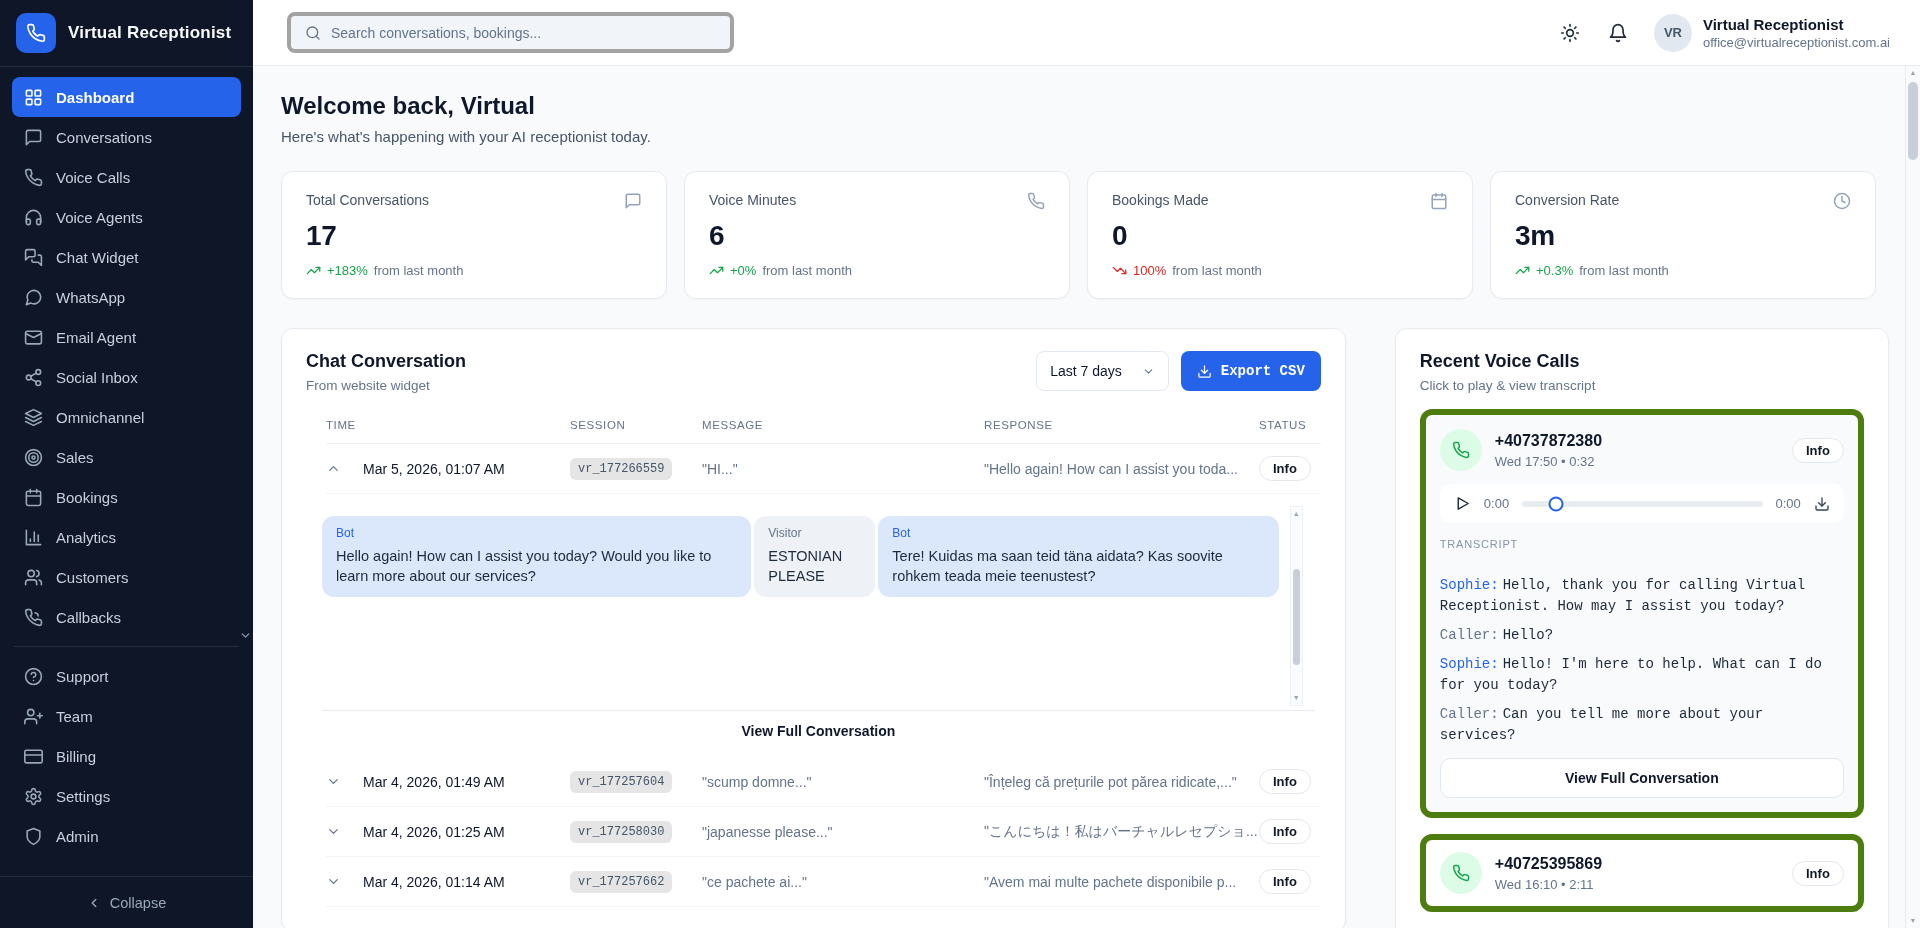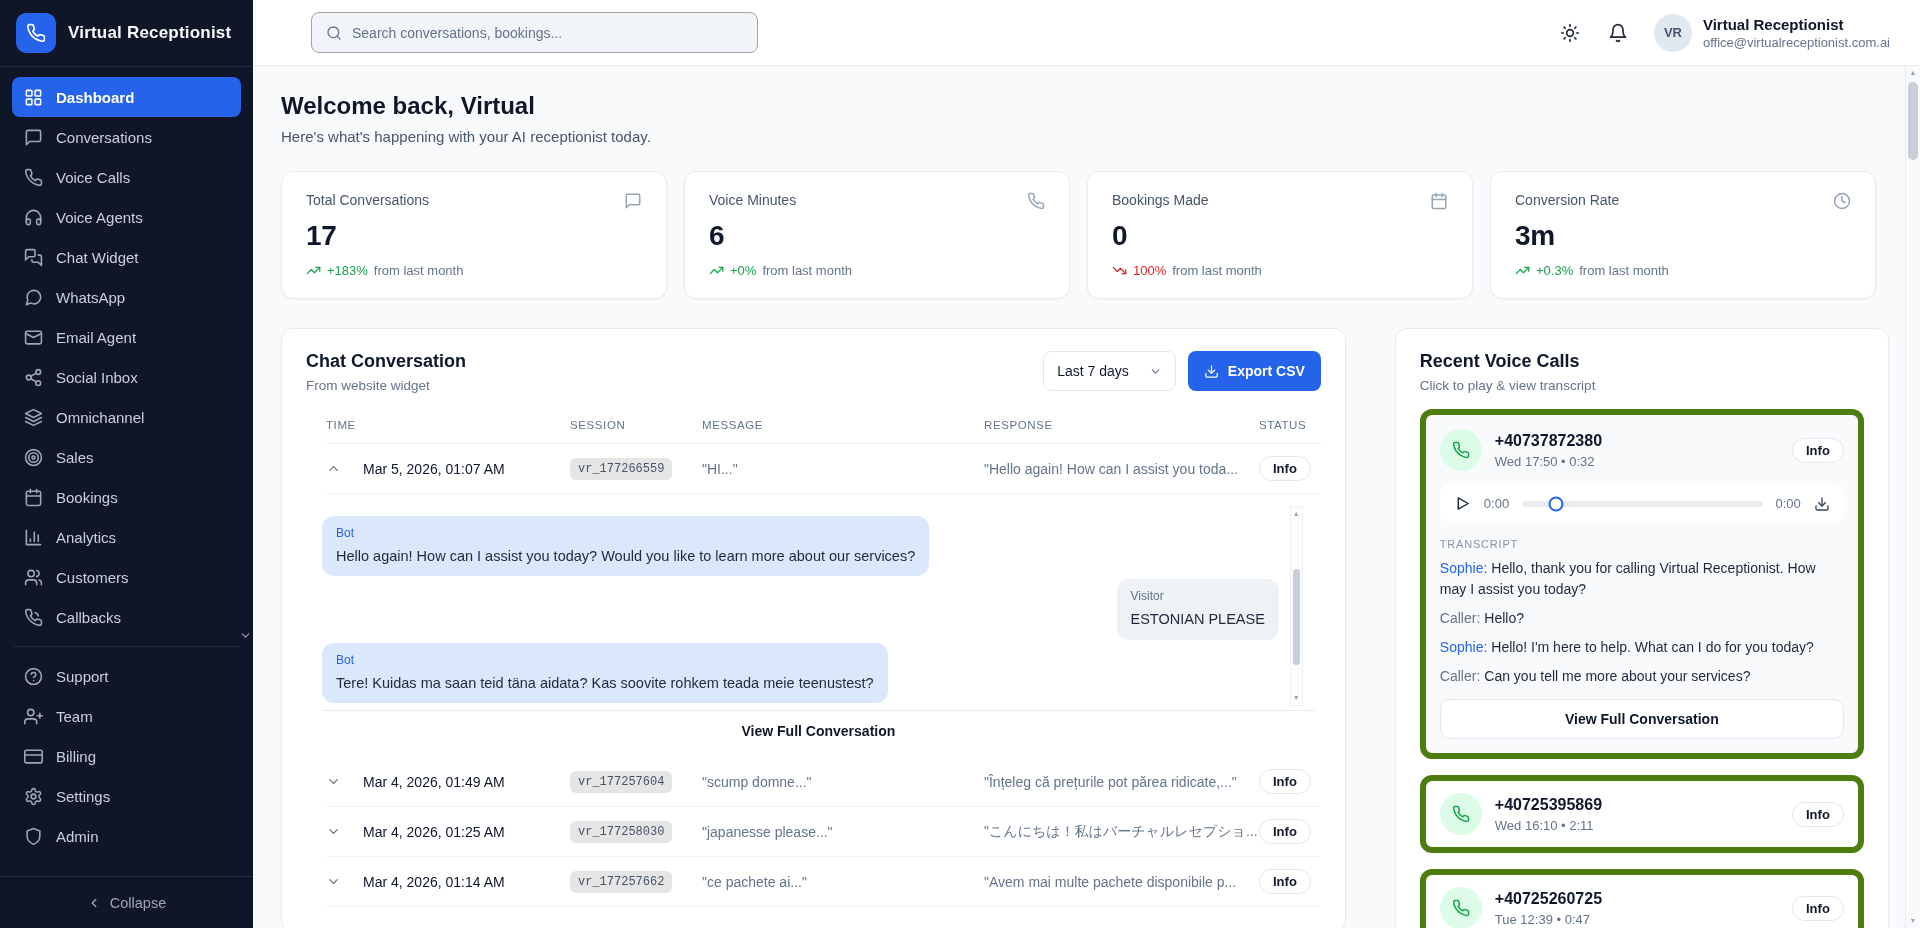--- a/index.html
+++ b/index.html
@@ -24,21 +24,21 @@
   .nav-divider { height:1px; background:rgba(148,163,184,.16); margin:9px 2px; }
   .sidebar-hint { position:absolute; right:1px; top:629px; color:#8b99ad; }
   .sidebar-hint svg { width:13px; height:13px; }
   .collapse-row { border-top:1px solid rgba(148,163,184,.16); height:52px; display:flex; align-items:center; justify-content:center; gap:9px; color:#9aa7b8; font-size:14.5px; cursor:pointer; }
   .collapse-row svg { width:14px; height:14px; }
 
   
   .main-col { flex:1; display:flex; flex-direction:column; position:relative; min-width:0; }
 
   .topbar { height:66px; flex-shrink:0; background:#fff; border-bottom:1px solid #e8ecf1; display:flex; align-items:center; padding:0 30px 0 34px; }
-  .search { width:447px; height:41px; background:#f1f5f9; border:1px solid #a3a3a3; border-radius:8px; display:flex; align-items:center; gap:10px; padding:0 14px; color:#64748b;margin-left:24px; }
+  .search { width:447px; height:41px; background:#f1f5f9; border:4px solid #a3a3a3; border-radius:8px; display:flex; align-items:center; gap:10px; padding:0 14px; color:#64748b; }
   .search svg { width:16px; height:16px; flex-shrink:0; }
   .search input { border:none; outline:none; background:transparent; font-family:"Liberation Sans",sans-serif; font-size:14px; color:#334155; width:100%; }
   .search input::placeholder { color:#64748b; }
   .topbar-right { margin-left:auto; display:flex; align-items:center; gap:24px; }
   .icon-btn { width:24px; height:24px; color:#1f2937; background:none; border:none; cursor:pointer; padding:0; }
   .icon-btn svg { width:20px; height:20px; margin:0 auto; }
   .profile { display:flex; align-items:center; gap:11px; cursor:pointer; }
   .avatar { width:38px; height:38px; border-radius:50%; background:#e2e8f0; color:#475569; font-size:13px; font-weight:700; display:flex; align-items:center; justify-content:center; }
   .profile-name { font-size:15px; font-weight:700; color:#0f172a; }
   .profile-email { font-size:13px; color:#64748b; margin-top:2px; }
@@ -66,38 +66,38 @@
   .panel { background:#fff; border:1px solid #e7ebf0; border-radius:12px; box-shadow:0 1px 2px rgba(16,24,40,.03); }
 
   
   .chat-panel { padding:22px 24px; min-height:604px; }
   .chat-head { display:flex; align-items:flex-start; }
   .panel-title { font-size:18px; font-weight:700; color:#0f172a; }
   .panel-sub { font-size:13.5px; color:#64748b; margin-top:6px; }
   .chat-head-actions { margin-left:auto; display:flex; gap:12px; align-items:center; }
   .select-box { height:40px; border:1px solid #e2e8f0; border-radius:8px; background:#fff; display:flex; align-items:center; gap:20px; padding:16px 13px; font-size:14px; color:#0f172a; cursor:pointer; }
   .select-box svg { width:13px; height:13px; color:#64748b; }
-  .btn-primary { height:40px; background:#2563eb; color:#fff; border:none; border-radius:8px; display:flex; align-items:center; gap:9px; padding:0 16px; font-size:14px; font-weight:600; font-family:Liberation Sans, sans-serif; cursor:pointer; }
+  .btn-primary { height:40px; background:#2563eb; color:#fff; border:none; border-radius:8px; display:flex; align-items:center; gap:9px; padding:0 16px; font-size:14px; font-weight:600; font-family:Liberation Mono, monospace; cursor:pointer; }
   .btn-primary svg { width:15px; height:15px; }
 
   .tbl { margin-top:18px; }
   .tbl-head, .tbl-row { display:grid; grid-template-columns:244px 132px 282px 275px 1fr; align-items:center;margin-left:20px; }
   .tbl-head { font-size:11.5px; letter-spacing:.6px; color:#64748b; padding:8px 0 12px; border-bottom:1px solid #eef1f5; font-weight:500; }
   .tbl-row { height:50px; border-bottom:1px solid #f1f4f8; cursor:pointer; }
   .cell-time { display:flex; align-items:center; gap:22px; font-size:14px; color:#0f172a; }
   .cell-time svg { width:15px; height:15px; color:#64748b; flex-shrink:0; }
   .session-badge { display:inline-block; font-family:"Liberation Mono",monospace; font-size:12px; color:#475569; background:#e5e5e5; border-radius:6px; padding:4px 8px; }
   .cell-msg, .cell-resp { font-size:14px; color:#64748b; white-space:nowrap; overflow:hidden; padding-right:8px; }
   .info-pill { display:inline-block; background:#fff; border:1px solid #e3e8ee; border-radius:999px; padding:4px 13px; font-size:13px; font-weight:600; color:#111827; cursor:pointer; }
   .cell-status { text-align:right; padding-right:10px; }
 
   
   .conv-wrap { margin:4px 6px 10px 16px; }
   .conv-scroll { position:relative; height:212px; padding:18px 36px 10px 0; }
-  .conv-list { display:flex; flex-direction:column; gap:3px; }
+  .conv-list { display:flex; flex-direction:row; gap:3px; }
   .bubble { border-radius:12px; padding:10px 14px; max-width:620px; }
   .bubble .b-label { font-size:12px; margin-bottom:6px; }
   .bubble .b-text { font-size:14.5px; color:#1e293b; line-height:1.4; }
   .bubble.bot { background:#dbe7fb; align-self:flex-start; }
   .bubble.bot .b-label { color:#2563eb; }
   .bubble.visitor { background:#eef2f6; align-self:flex-end; }
   .bubble.visitor .b-label { color:#64748b; }
   .conv-rail { position:absolute; right:12px; top:8px; bottom:4px; width:13px; background:#fbfcfd; border:1px solid #edf0f4; }
   .conv-footer { border-top:1px solid #e7ebf0; text-align:center; padding:12px 0 8px; font-size:14px; font-weight:600; color:#0f172a; cursor:pointer; }
 
@@ -125,21 +125,21 @@
   .player { margin-top:13px; background:#fff; border-radius:10px; padding:11px 14px; display:flex; align-items:center; gap:13px; }
   .play-btn { background:none; border:none; color:#1e293b; cursor:pointer; padding:0; }
   .play-btn svg { width:17px; height:17px; }
   .p-time { font-size:13px; color:#64748b; }
   .p-track { flex:1; height:6px; background:#e9edf2; border-radius:3px; position:relative; }
   .p-knob { position:absolute; top:50%; left:14%; transform:translate(-50%,-50%); width:15px; height:15px; border-radius:50%; background:#fff; border:2.5px solid #2563eb; cursor:pointer; }
   .dl-btn { background:none; border:none; color:#334155; cursor:pointer; padding:0; }
   .dl-btn svg { width:16px; height:16px; }
 
   .transcript-label { margin-top:15px; font-size:11px; letter-spacing:.8px; color:#8a94a6; font-weight:500; }
-  .transcript { margin-top:8px; }
+  .transcript { margin-top:25px;font-family:Liberation Mono, monospace; }
   .t-line { font-size:14px; line-height:1.5; color:#1e293b; margin-bottom:8px; }
   .t-line .spk { margin-right:4px; }
   .t-line.agent .spk { color:#2563eb; }
   .t-line.caller .spk { color:#64748b; }
   .btn-outline { width:100%; background:#fff; border:1px solid #e2e8f0; border-radius:10px; padding:11px 0; font-size:14px; font-weight:600; color:#0f172a; font-family:"Liberation Sans",sans-serif; cursor:pointer; margin-top:4px; }
 </style>
 </head>
 <body>
 
 <div class="app">

